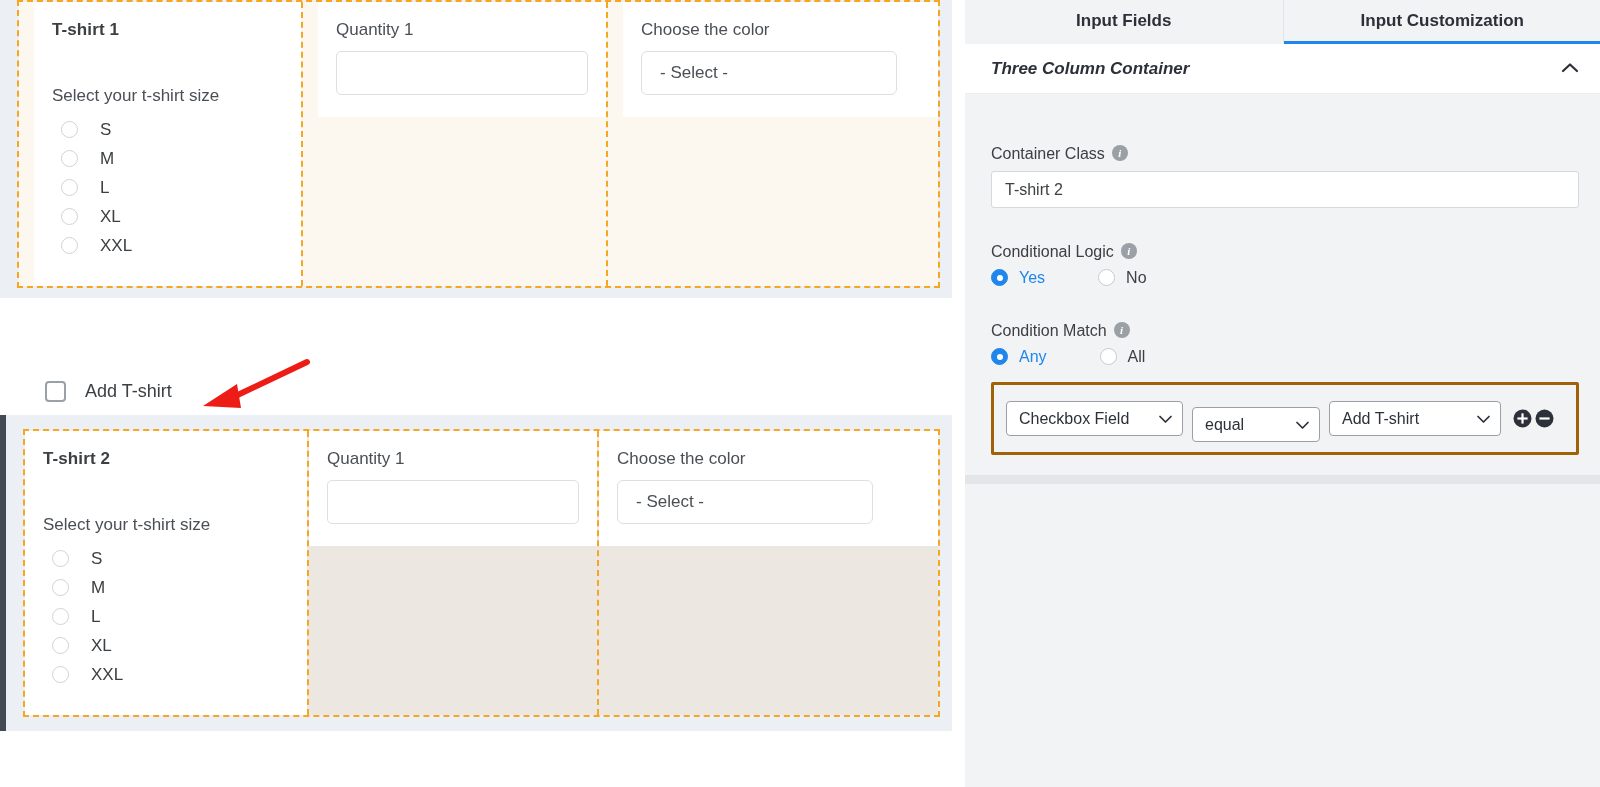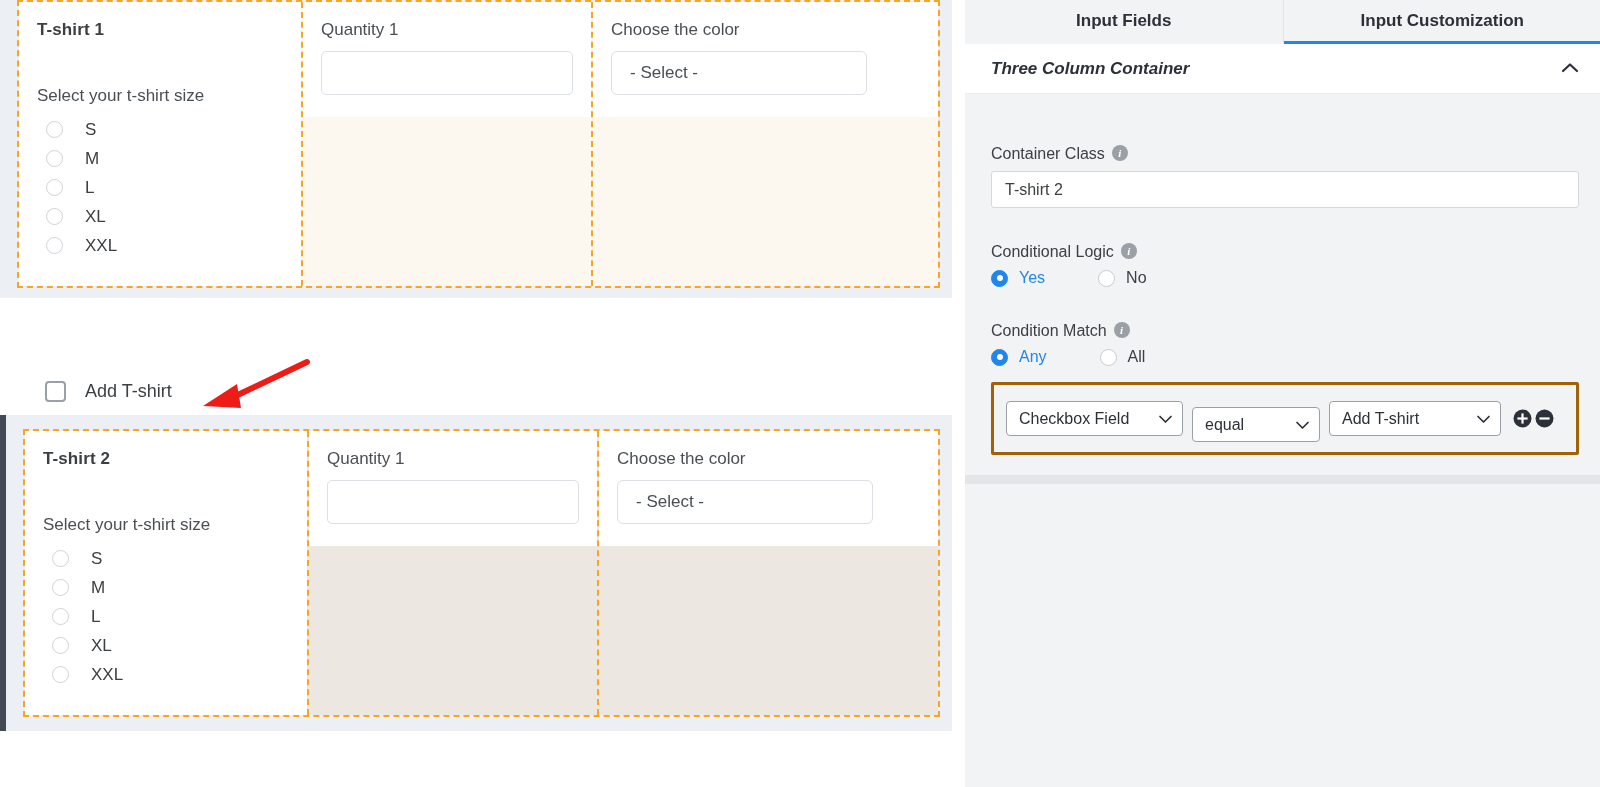--- a/index.html
+++ b/index.html
@@ -34,21 +34,21 @@
     border: 2px dashed #f5a623;
   }
   .col {
     flex: 1;
     border-right: 2px dashed #f5a623;
     padding: 0;
     position: relative;
   }
   .col:last-child { border-right: none; }
   .col-pad { background: #ffffff; padding: 18px 18px 22px 18px; }
-  .theme-cream .col { background: #fdf8ef; }
+  .theme-cream .col { background: #fdf8ef; padding-left: 15px; }
   .theme-beige .col { background: #ece7e0; }
 
   .field-title {
     font-size: 17px;
     font-weight: bold;
     color: #3c4043;
     letter-spacing: .1px;
   }
   .field-label {
     font-size: 17px;
@@ -171,21 +171,21 @@
     border: 1px solid #d5d9de;
     border-radius: 3px;
     background: #ffffff;
     padding: 0 13px;
     font-size: 16px; color: #3c4043;
     display: flex; align-items: center;
     margin-bottom: 16px;
   }
 
   .radio-group { display: flex; align-items: center; margin-bottom: 16px; }
-  .rg-item { display: flex; align-items: center; margin-right: 53px; cursor: pointer; }
+  .rg-item { display: flex; margin-right: 53px; cursor: pointer; }
   .rg-dot {
     width: 17px; height: 17px; border-radius: 50%;
     border: 1px solid #c6cbd1; background: #ffffff;
     display: flex; align-items: center; justify-content: center;
     flex: none;
   }
   .rg-dot.on { border: 1px solid #2186eb; background: #2186eb; }
   .rg-dot.on::after {
     content: ''; width: 6px; height: 6px; border-radius: 50%; background: #ffffff;
   }

